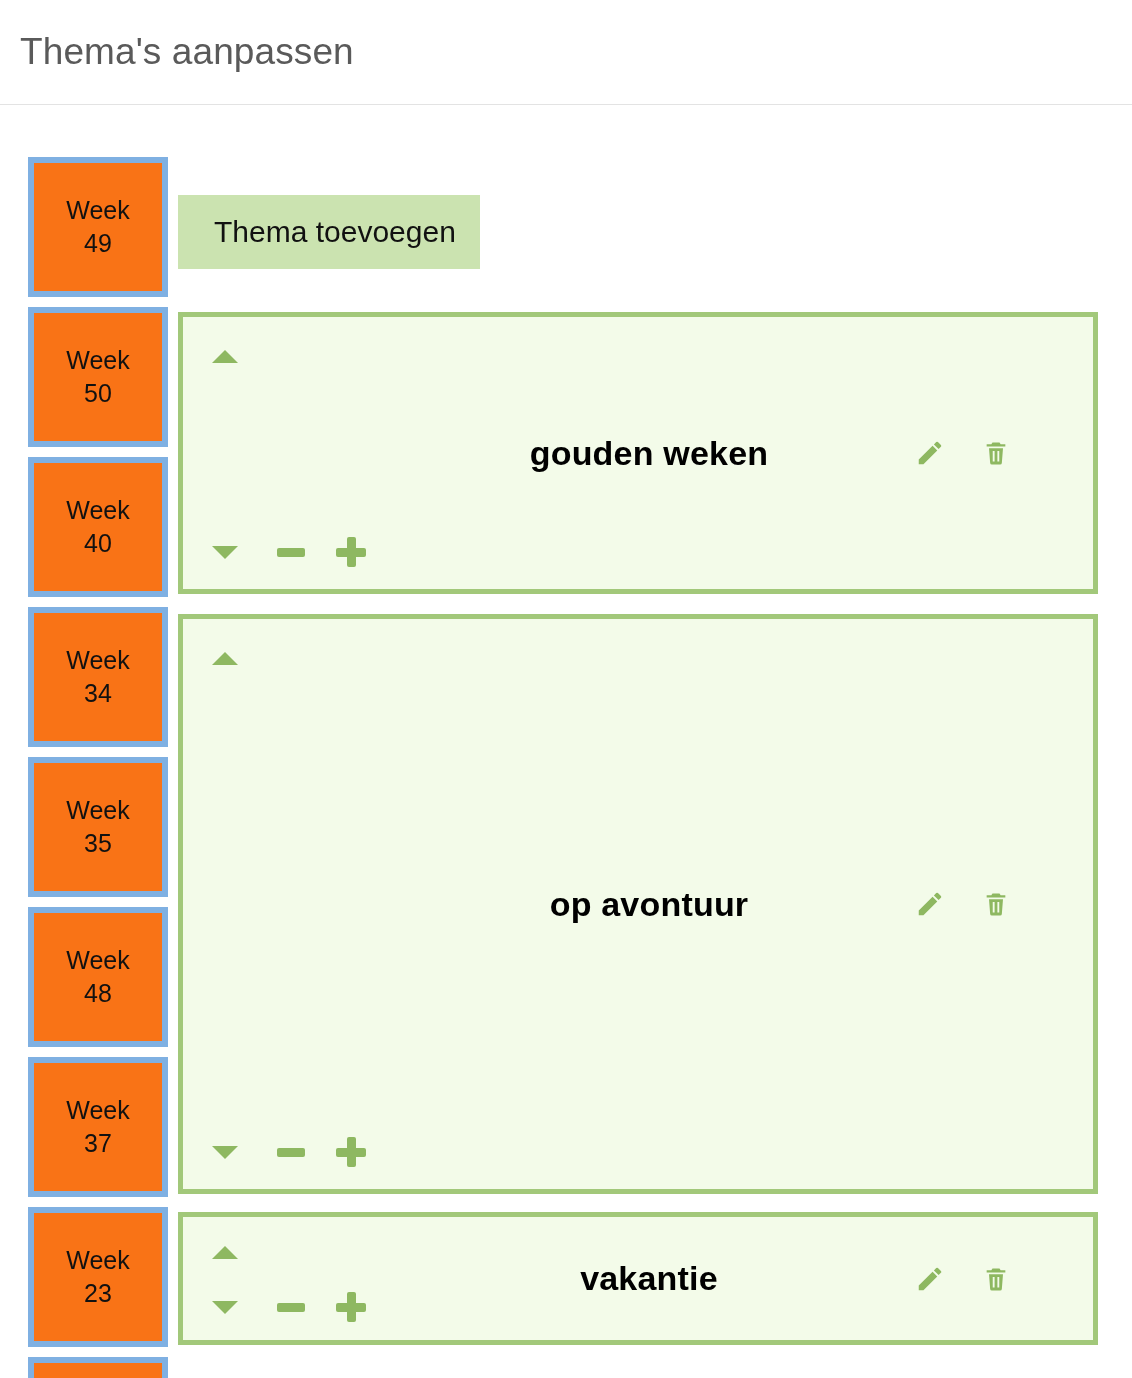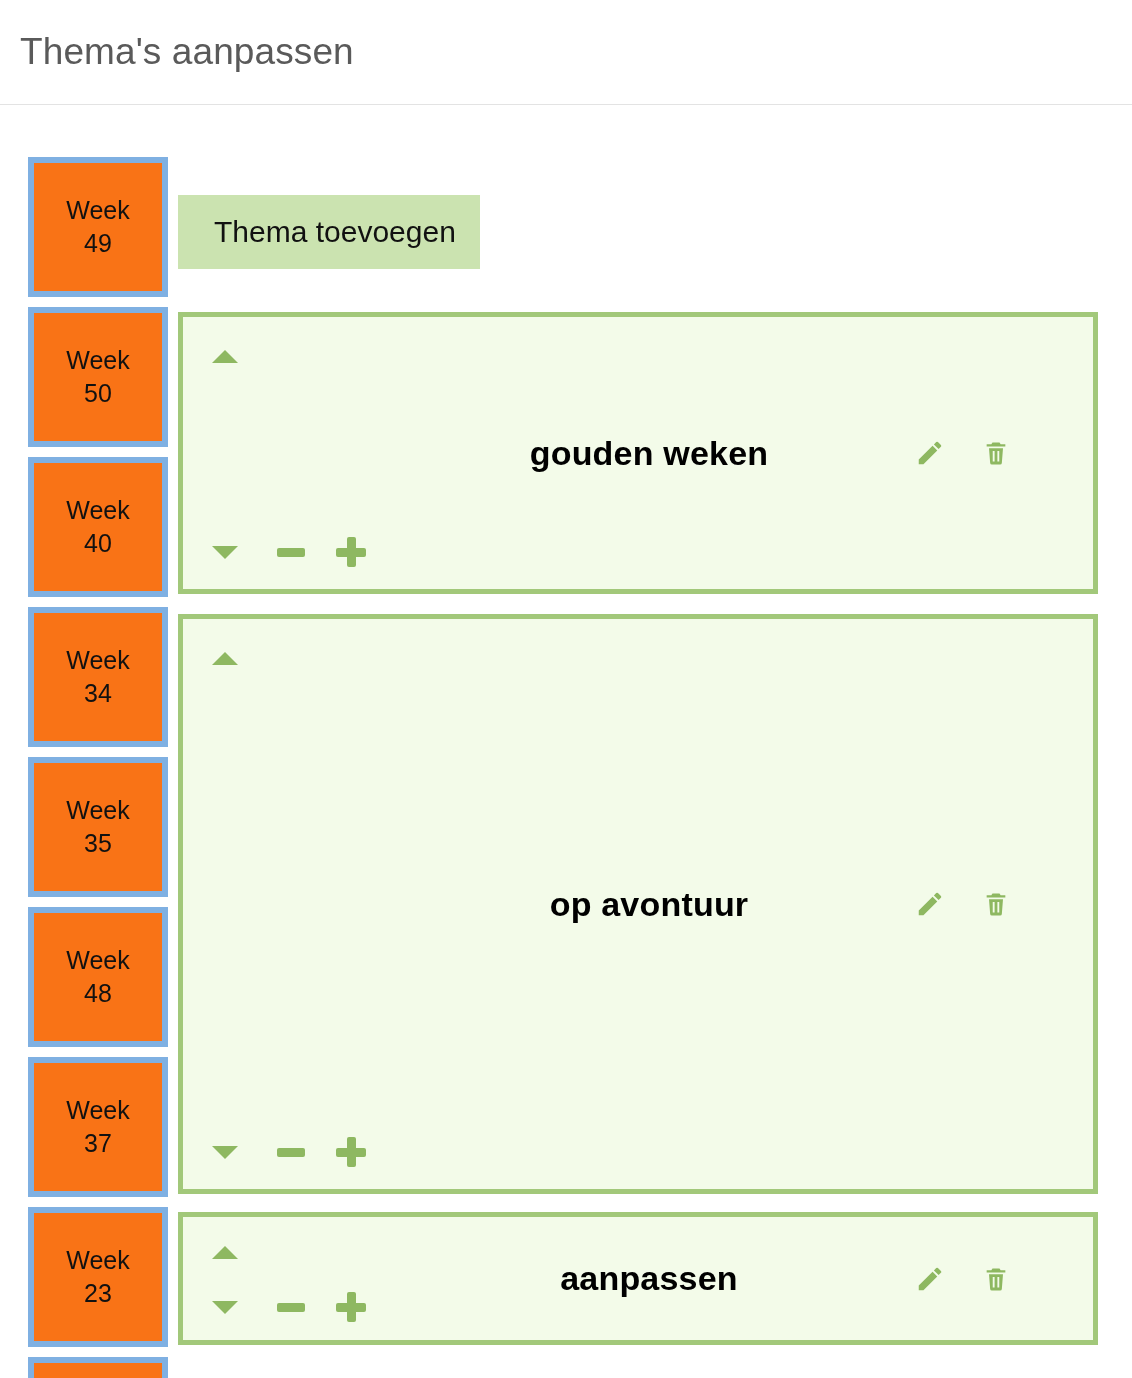--- a/index.html
+++ b/index.html
@@ -336,21 +336,21 @@
           <span class="tri-down"></span>
         </div>
         <div class="ctrl ctrl-minus">
           <span class="glyph-minus"></span>
         </div>
         <div class="ctrl ctrl-plus">
           <span class="glyph-plus"></span>
         </div>
       </div>
       <div class="card-title-wrap">
-        <span class="card-title">aanpassen</span>
+        <span class="card-title">vakantie</span>
       </div>
       <div class="card-actions">
         <div class="icon-btn">
           <svg width="30" height="30" viewBox="0 0 24 24" fill="#8eb861" aria-hidden="true">
             <path d="M3 17.25V21h3.75L17.81 9.94l-3.75-3.75L3 17.25zM20.71 7.04a1 1 0 0 0 0-1.41l-2.34-2.34a1 1 0 0 0-1.41 0l-1.83 1.83 3.75 3.75 1.83-1.83z"></path>
           </svg>
         </div>
         <div class="icon-btn">
           <svg width="28" height="30" viewBox="0 0 24 24" fill="#8eb861" aria-hidden="true">
             <path d="M9 3h6l1 1.5h4v2H4v-2h4L9 3zM6 8h12l-1 12.5a1.5 1.5 0 0 1-1.5 1.4h-7A1.5 1.5 0 0 1 7 20.5L6 8zm3.2 2.3v9h1.6v-9H9.2zm4 0v9h1.6v-9h-1.6z"></path>

